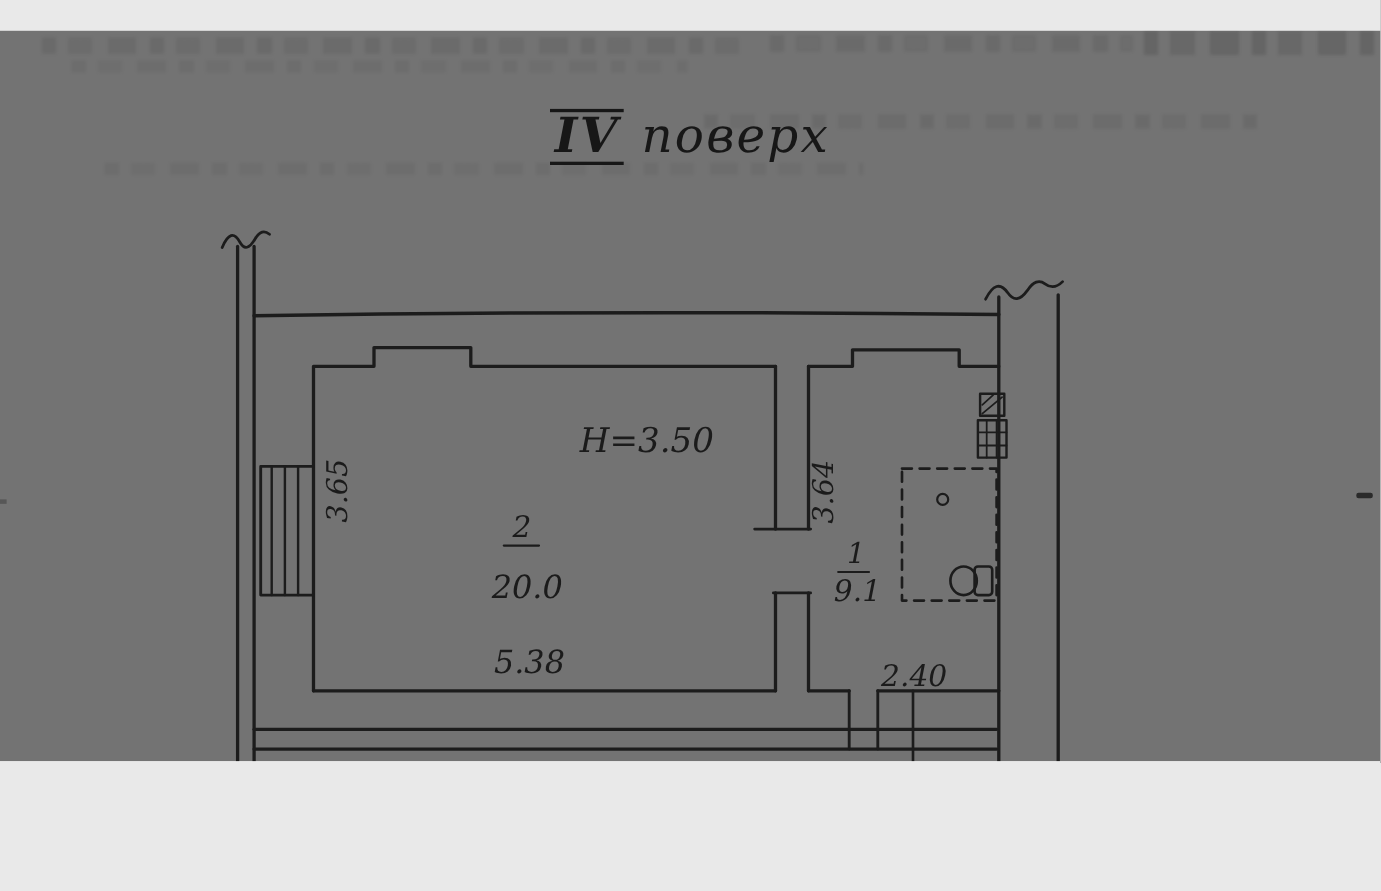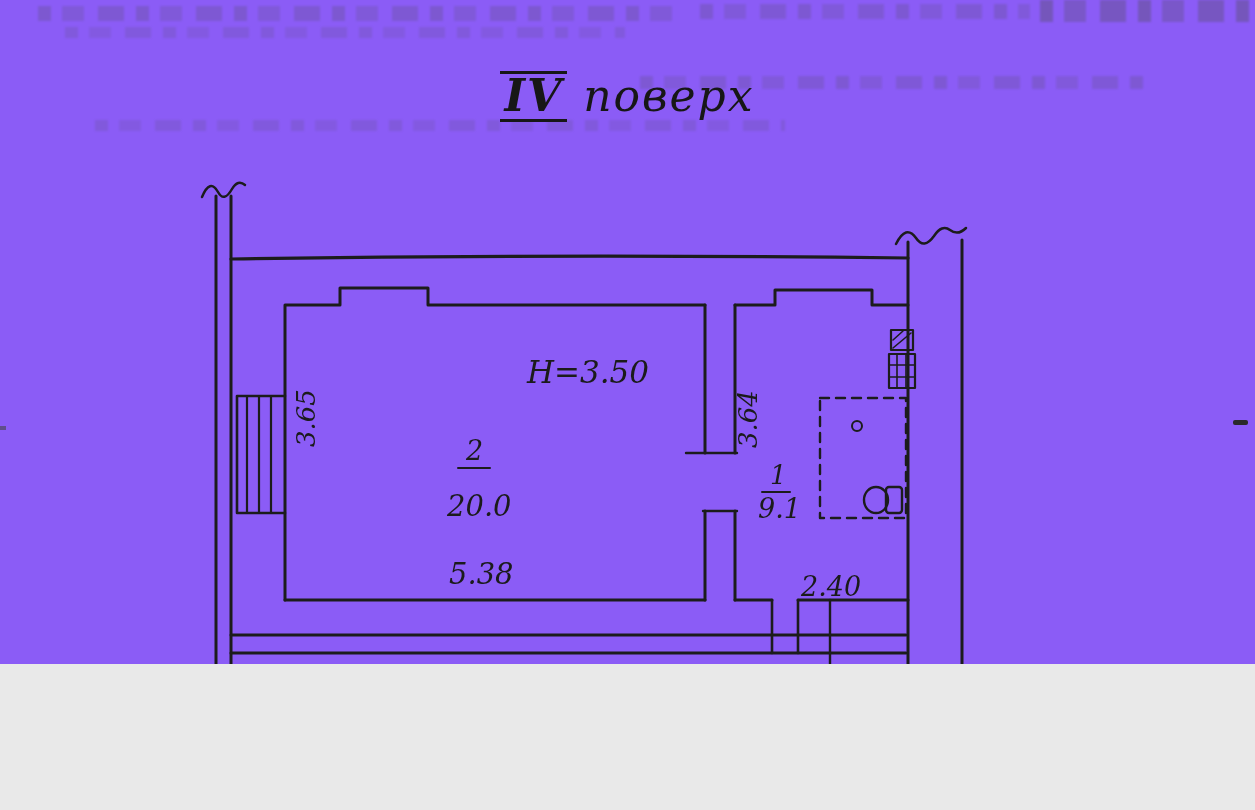--- a/index.html
+++ b/index.html
@@ -1,21 +1,22 @@
 <!DOCTYPE html>
 <html><head>
 <meta charset="utf-8">
 <style>
   html,body{margin:0;padding:0;background:#e9e9e9;}
   .page{
     position:relative;
     width:1255px;height:664px;
-    background:#8b5cf6;
+    background:#737373;
     overflow:hidden;
     font-family:"DejaVu Serif",serif;
+    margin-top:28px;
   }
   
   .bleed{
     position:absolute;
     filter:blur(1.3px);
     background:repeating-linear-gradient(90deg,
       rgba(75,75,75,.55) 0 13px, rgba(0,0,0,0) 13px 24px,
       rgba(75,75,75,.42) 24px 46px, rgba(0,0,0,0) 46px 60px,
       rgba(75,75,75,.5) 60px 86px, rgba(0,0,0,0) 86px 98px);
   }

